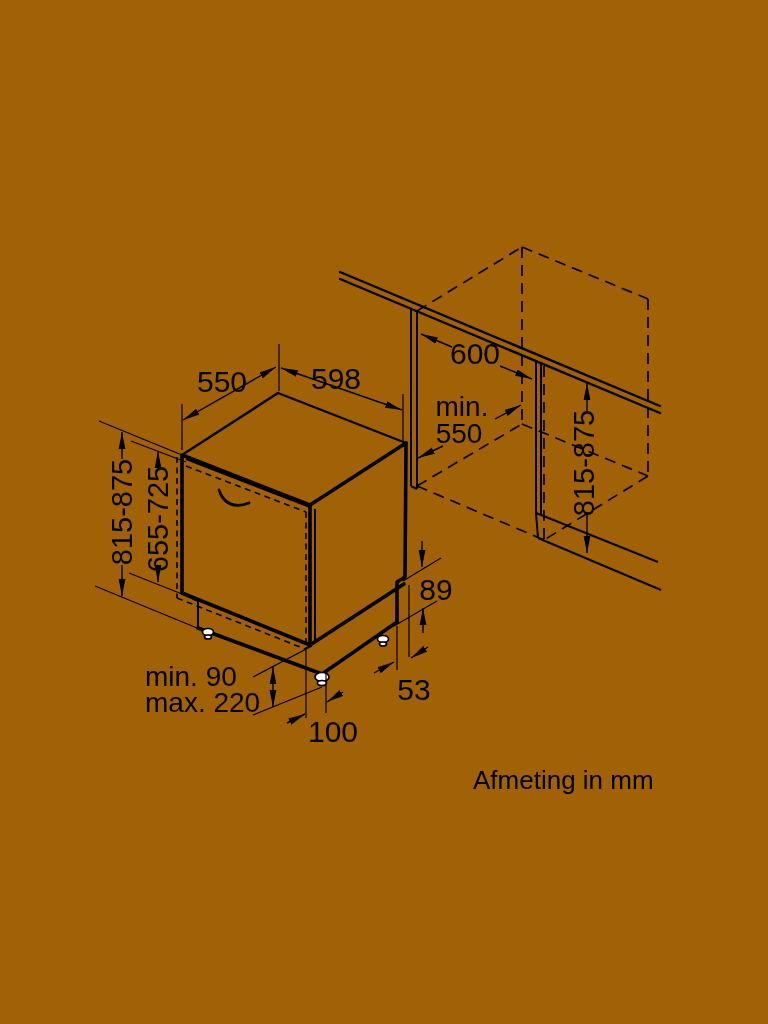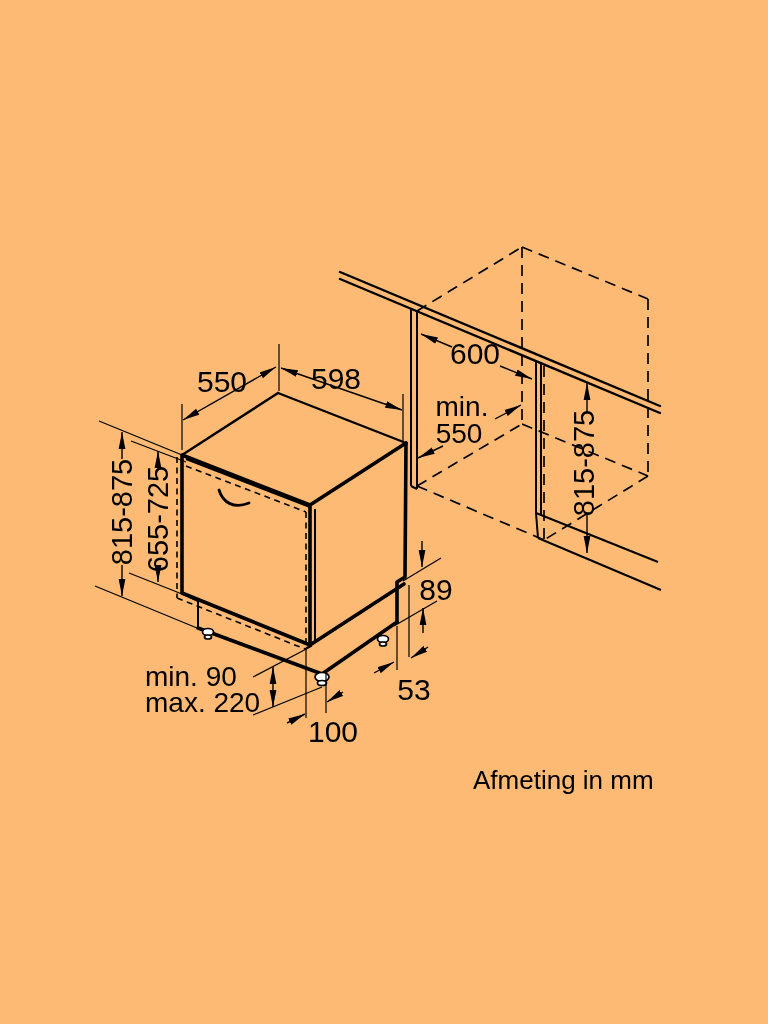--- a/index.html
+++ b/index.html
@@ -1,16 +1,16 @@
 <!DOCTYPE html>
 <html><head>
 <meta charset="utf-8">
 <style>
   html,body{margin:0;padding:0;background:#ffffff;}
-  .stage{position:relative;width:768px;height:1024px;background:#fdba74;overflow:hidden;}
+  .stage{position:relative;width:768px;height:1024px;background:#a16207;overflow:hidden;}
   svg{display:block;}
   .s36{stroke:#000;stroke-width:3.6;fill:none;stroke-linejoin:round;stroke-linecap:round;}
   .s24{stroke:#000;stroke-width:2.4;fill:none;stroke-linejoin:round;stroke-linecap:round;}
   .s20{stroke:#000;stroke-width:2.0;fill:none;stroke-linejoin:round;stroke-linecap:butt;}
   .dashDoor{stroke:#000;stroke-width:1.6;fill:none;stroke-dasharray:6 4.5;}
   .dashNiche{stroke:#000;stroke-width:1.7;fill:none;stroke-dasharray:11 7;}
   .dim{stroke:#000;stroke-width:1.4;fill:none;}
   .ext{stroke:#000;stroke-width:1.2;fill:none;}
   .foot{stroke:#000;stroke-width:1.7;fill:#fff;}
   text{font-family:"Liberation Sans", sans-serif;fill:#000;}

